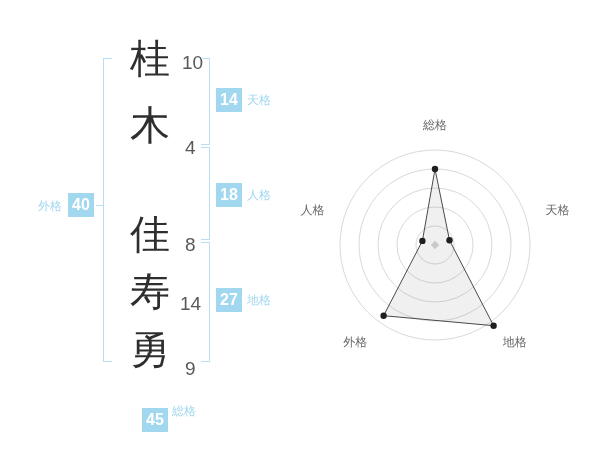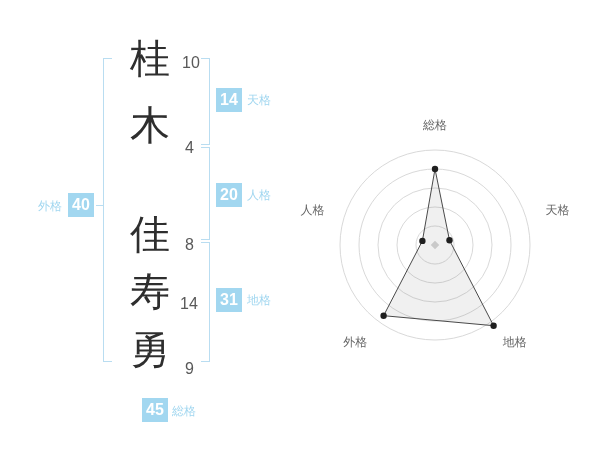--- a/index.html
+++ b/index.html
@@ -16,21 +16,21 @@
     left: 127px;
     width: 46px;
     height: 44px;
     font-size: 40px;
     line-height: 44px;
     text-align: center;
     color: #2e2e2e;
   }
   .stroke-num {
     position: absolute;
-    font-size: 16px;
+    font-size: 19px;
     line-height: 14px;
     color: #595959;
   }
   .badge {
     position: absolute;
     width: 26px;
     height: 24px;
     background: #a2d7f0;
     color: #ffffff;
     font-size: 16px;
@@ -70,30 +70,30 @@
 
   <div class="bracket left" style="left:103px;top:58px;height:302px"></div>
   <div class="connector" style="left:96px;top:205px;width:7px"></div>
   <div class="bracket right" style="left:201px;top:58px;height:85px"></div>
   <div class="bracket right" style="left:201px;top:147px;height:91px"></div>
   <div class="bracket right" style="left:201px;top:242px;height:118px"></div>
 
   <div class="badge" style="left:216px;top:88px">14</div>
   <div class="kaku-label" style="left:247px;top:93px">天格</div>
 
-  <div class="badge" style="left:216px;top:183px">20</div>
+  <div class="badge" style="left:216px;top:183px">18</div>
   <div class="kaku-label" style="left:247px;top:188px">人格</div>
 
-  <div class="badge" style="left:216px;top:288px">31</div>
+  <div class="badge" style="left:216px;top:288px">27</div>
   <div class="kaku-label" style="left:247px;top:293px">地格</div>
 
   <div class="kaku-label" style="left:38px;top:199px">外格</div>
   <div class="badge" style="left:68px;top:193px">40</div>
 
-  <div class="badge" style="left:142px;top:398px">45</div>
+  <div class="badge" style="left:142px;top:408px">45</div>
   <div class="kaku-label" style="left:172px;top:404px">総格</div>
 
   <div class="radar-wrap">
     <svg id="radar-chart" width="290" height="290" viewBox="0 0 290 290">
         <circle cx="145" cy="145" r="19.0" fill="none" stroke="#d9d9d9" stroke-width="1"></circle>
         <circle cx="145" cy="145" r="38.0" fill="none" stroke="#d9d9d9" stroke-width="1"></circle>
         <circle cx="145" cy="145" r="57.0" fill="none" stroke="#d9d9d9" stroke-width="1"></circle>
         <circle cx="145" cy="145" r="76.0" fill="none" stroke="#d9d9d9" stroke-width="1"></circle>
         <circle cx="145" cy="145" r="95.0" fill="none" stroke="#d9d9d9" stroke-width="1"></circle>
         <polygon points="145.0,69.0 159.5,140.3 203.6,225.7 93.6,215.7 132.4,140.9" fill="rgba(110,110,110,0.10)" stroke="#4a4a4a" stroke-width="1"></polygon>

